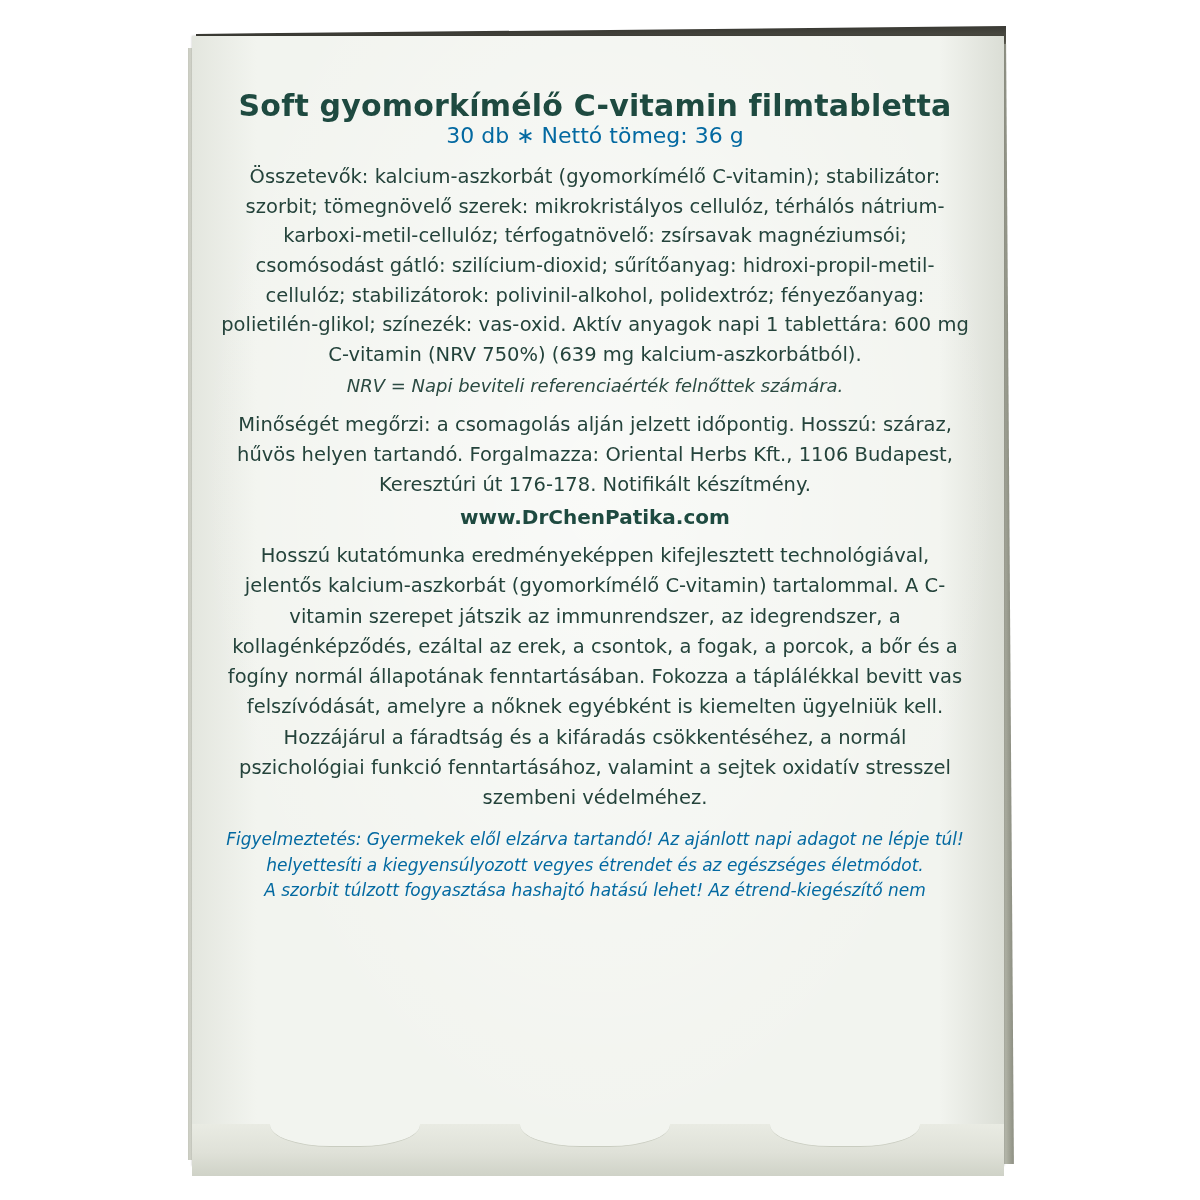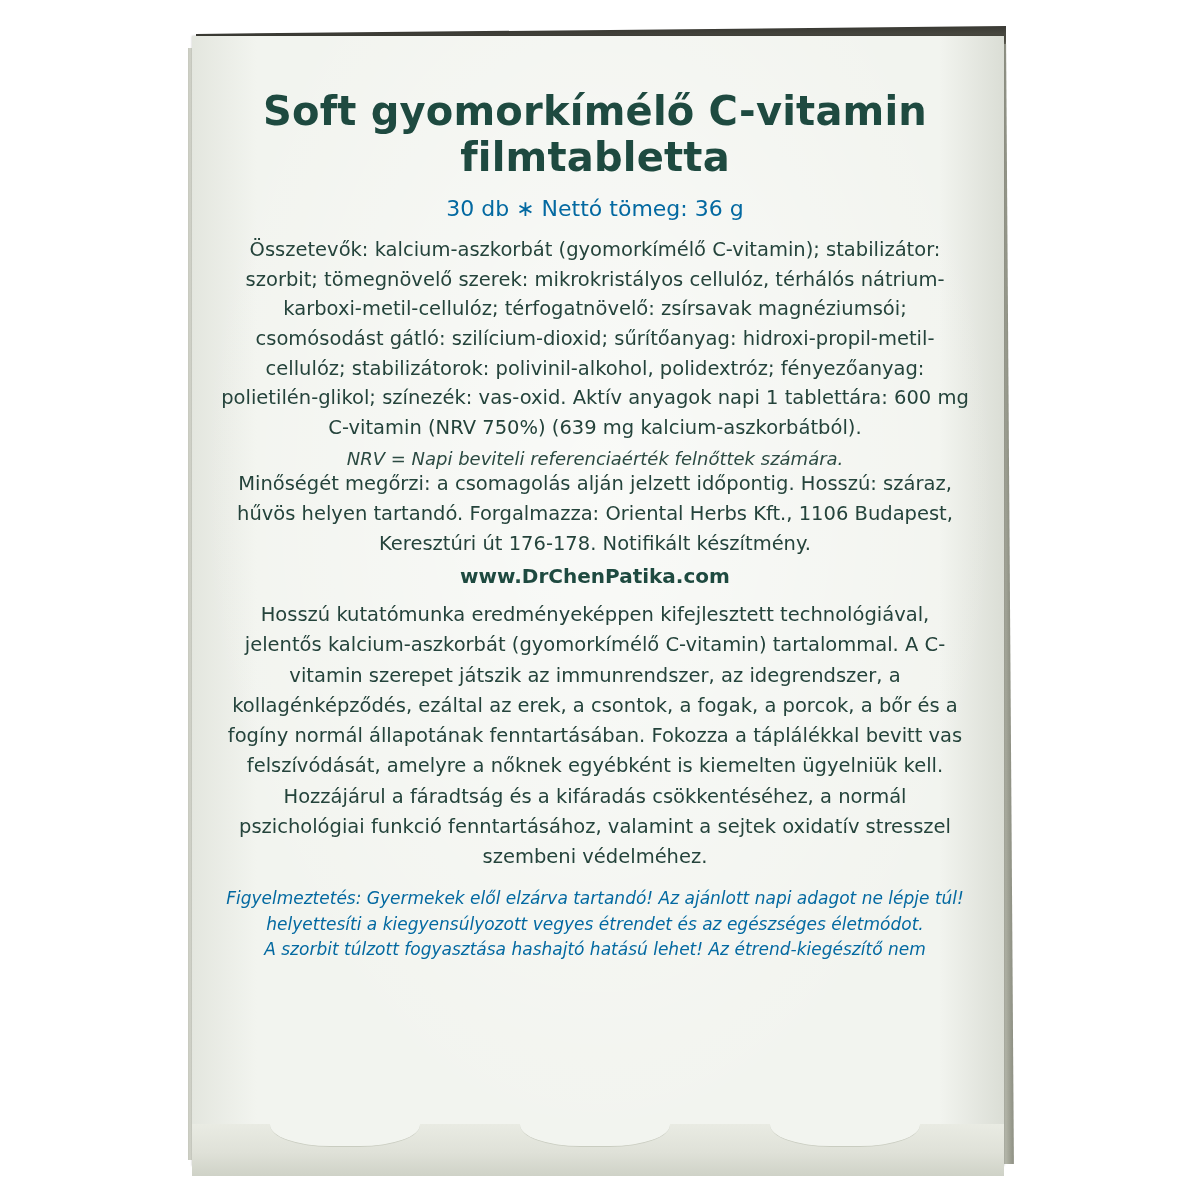--- a/index.html
+++ b/index.html
@@ -100,24 +100,23 @@
     left: 28px;
     top: 52px;
     width: 750px;
     text-align: center;
     color: #1f3a33;
   }
 
   .title {
     font-family: "DejaVu Sans", sans-serif;
     font-weight: bold;
-    font-size: 40px;
+    font-size: 30px;
     letter-spacing: 0.2px;
     color: #1e4a40;
-    margin-bottom: 16px;
   }
 
   .subtitle {
     font-size: 22px;
     line-height: 1.35;
     color: #2a4a42;
     margin-bottom: 12px;
   }
 
   .netto {
@@ -133,21 +132,21 @@
     margin-bottom: 6px;
     text-align: center;
   }
 
   .block b { font-weight: normal; }
 
   .nrv-note {
     font-size: 18px;
     font-style: italic;
     color: #2b4a42;
-    margin-bottom: 0;
+    margin-bottom: 14px;
   }
 
   .site {
     font-size: 20px;
     font-weight: bold;
     color: #1e4a40;
     margin-top: 6px;
     margin-bottom: 12px;
   }
 

